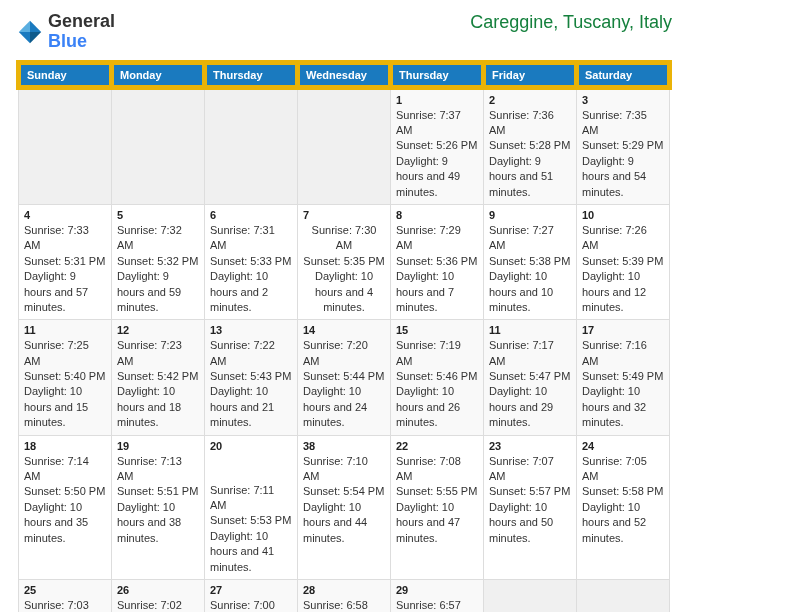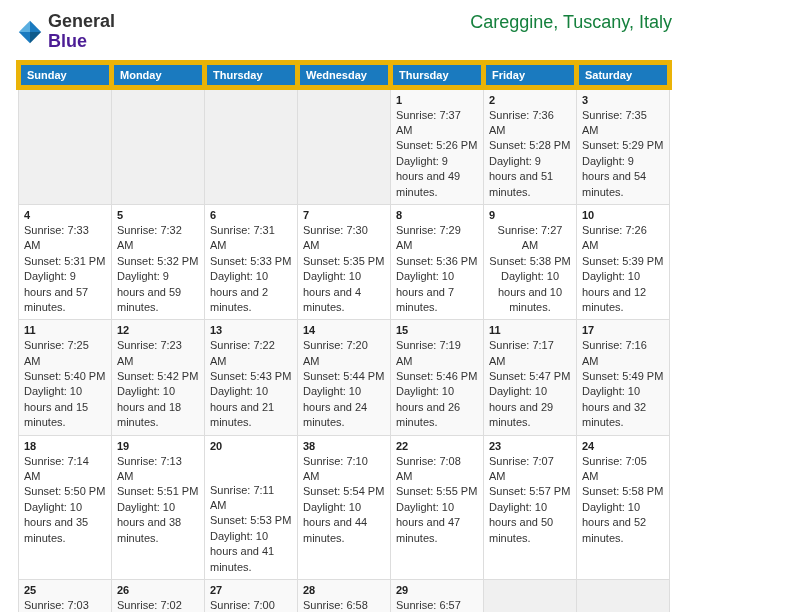--- a/index.html
+++ b/index.html
@@ -27,21 +27,21 @@
       display: flex;
       align-items: center;
       gap: 4px;
     }
     .logo-text {
       font-size: 18px;
       font-weight: bold;
       line-height: 1.1;
     }
     .logo-general { color: #333; }
-    .logo-blue { color: #4c1d95; }
+    .logo-blue { color: #3b82f6; }
     .logo-icon {
       width: 28px;
       height: 28px;
     }
     .title-block {
       text-align: right;
     }
     .main-title {
       font-size: 32px;
       font-weight: bold;
@@ -177,33 +177,33 @@
 Daylight: 9 hours and 59 minutes.</div>
           </td>
           <td>
             <span class="day-number">6</span>
             <div class="day-info" style="white-space: pre-line;">Sunrise: 7:31 AM
 Sunset: 5:33 PM
 Daylight: 10 hours and 2 minutes.</div>
           </td>
           <td>
             <span class="day-number">7</span>
-            <div class="day-info" style="white-space: pre-line;">Sunrise: 7:30 AM
+            <div class="day-info" style="white-space: pre-line; text-align: center;">Sunrise: 7:30 AM
 Sunset: 5:35 PM
 Daylight: 10 hours and 4 minutes.</div>
           </td>
           <td>
             <span class="day-number">8</span>
             <div class="day-info" style="white-space: pre-line;">Sunrise: 7:29 AM
 Sunset: 5:36 PM
 Daylight: 10 hours and 7 minutes.</div>
           </td>
           <td>
             <span class="day-number">9</span>
-            <div class="day-info" style="white-space: pre-line; text-align: center;">Sunrise: 7:27 AM
+            <div class="day-info" style="white-space: pre-line;">Sunrise: 7:27 AM
 Sunset: 5:38 PM
 Daylight: 10 hours and 10 minutes.</div>
           </td>
           <td>
             <span class="day-number">10</span>
             <div class="day-info" style="white-space: pre-line;">Sunrise: 7:26 AM
 Sunset: 5:39 PM
 Daylight: 10 hours and 12 minutes.</div>
           </td>
         </tr>

